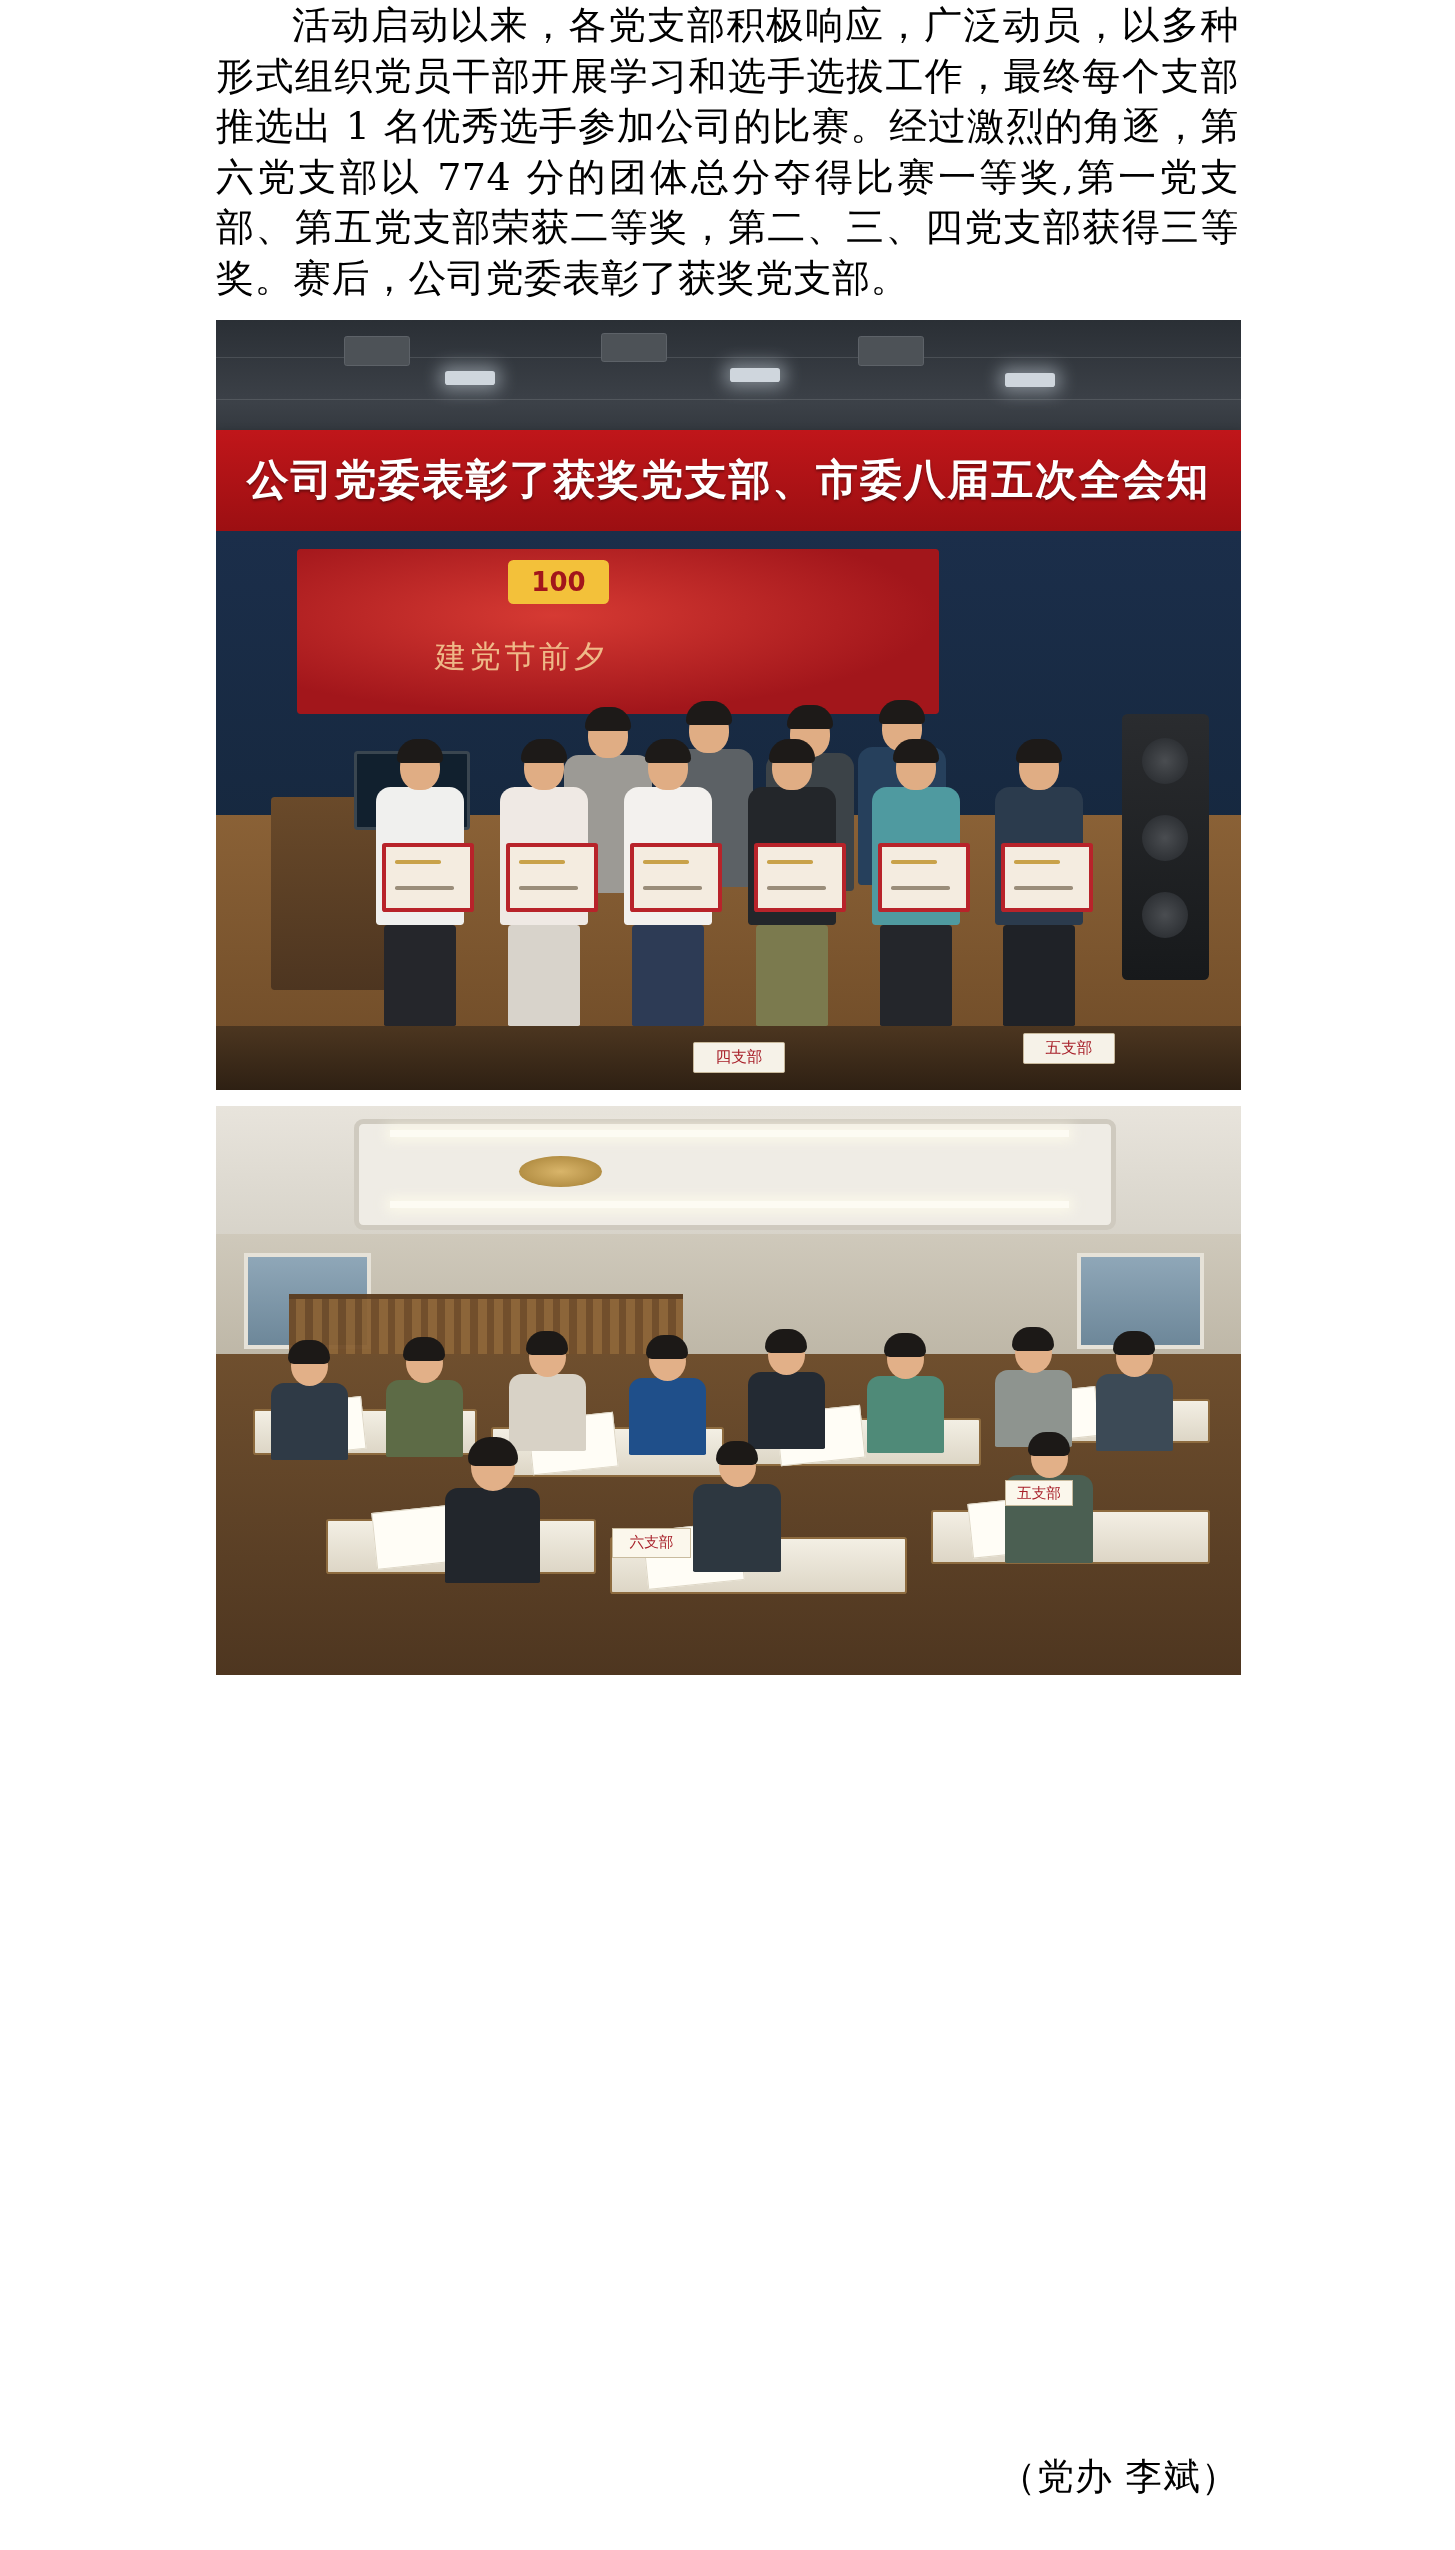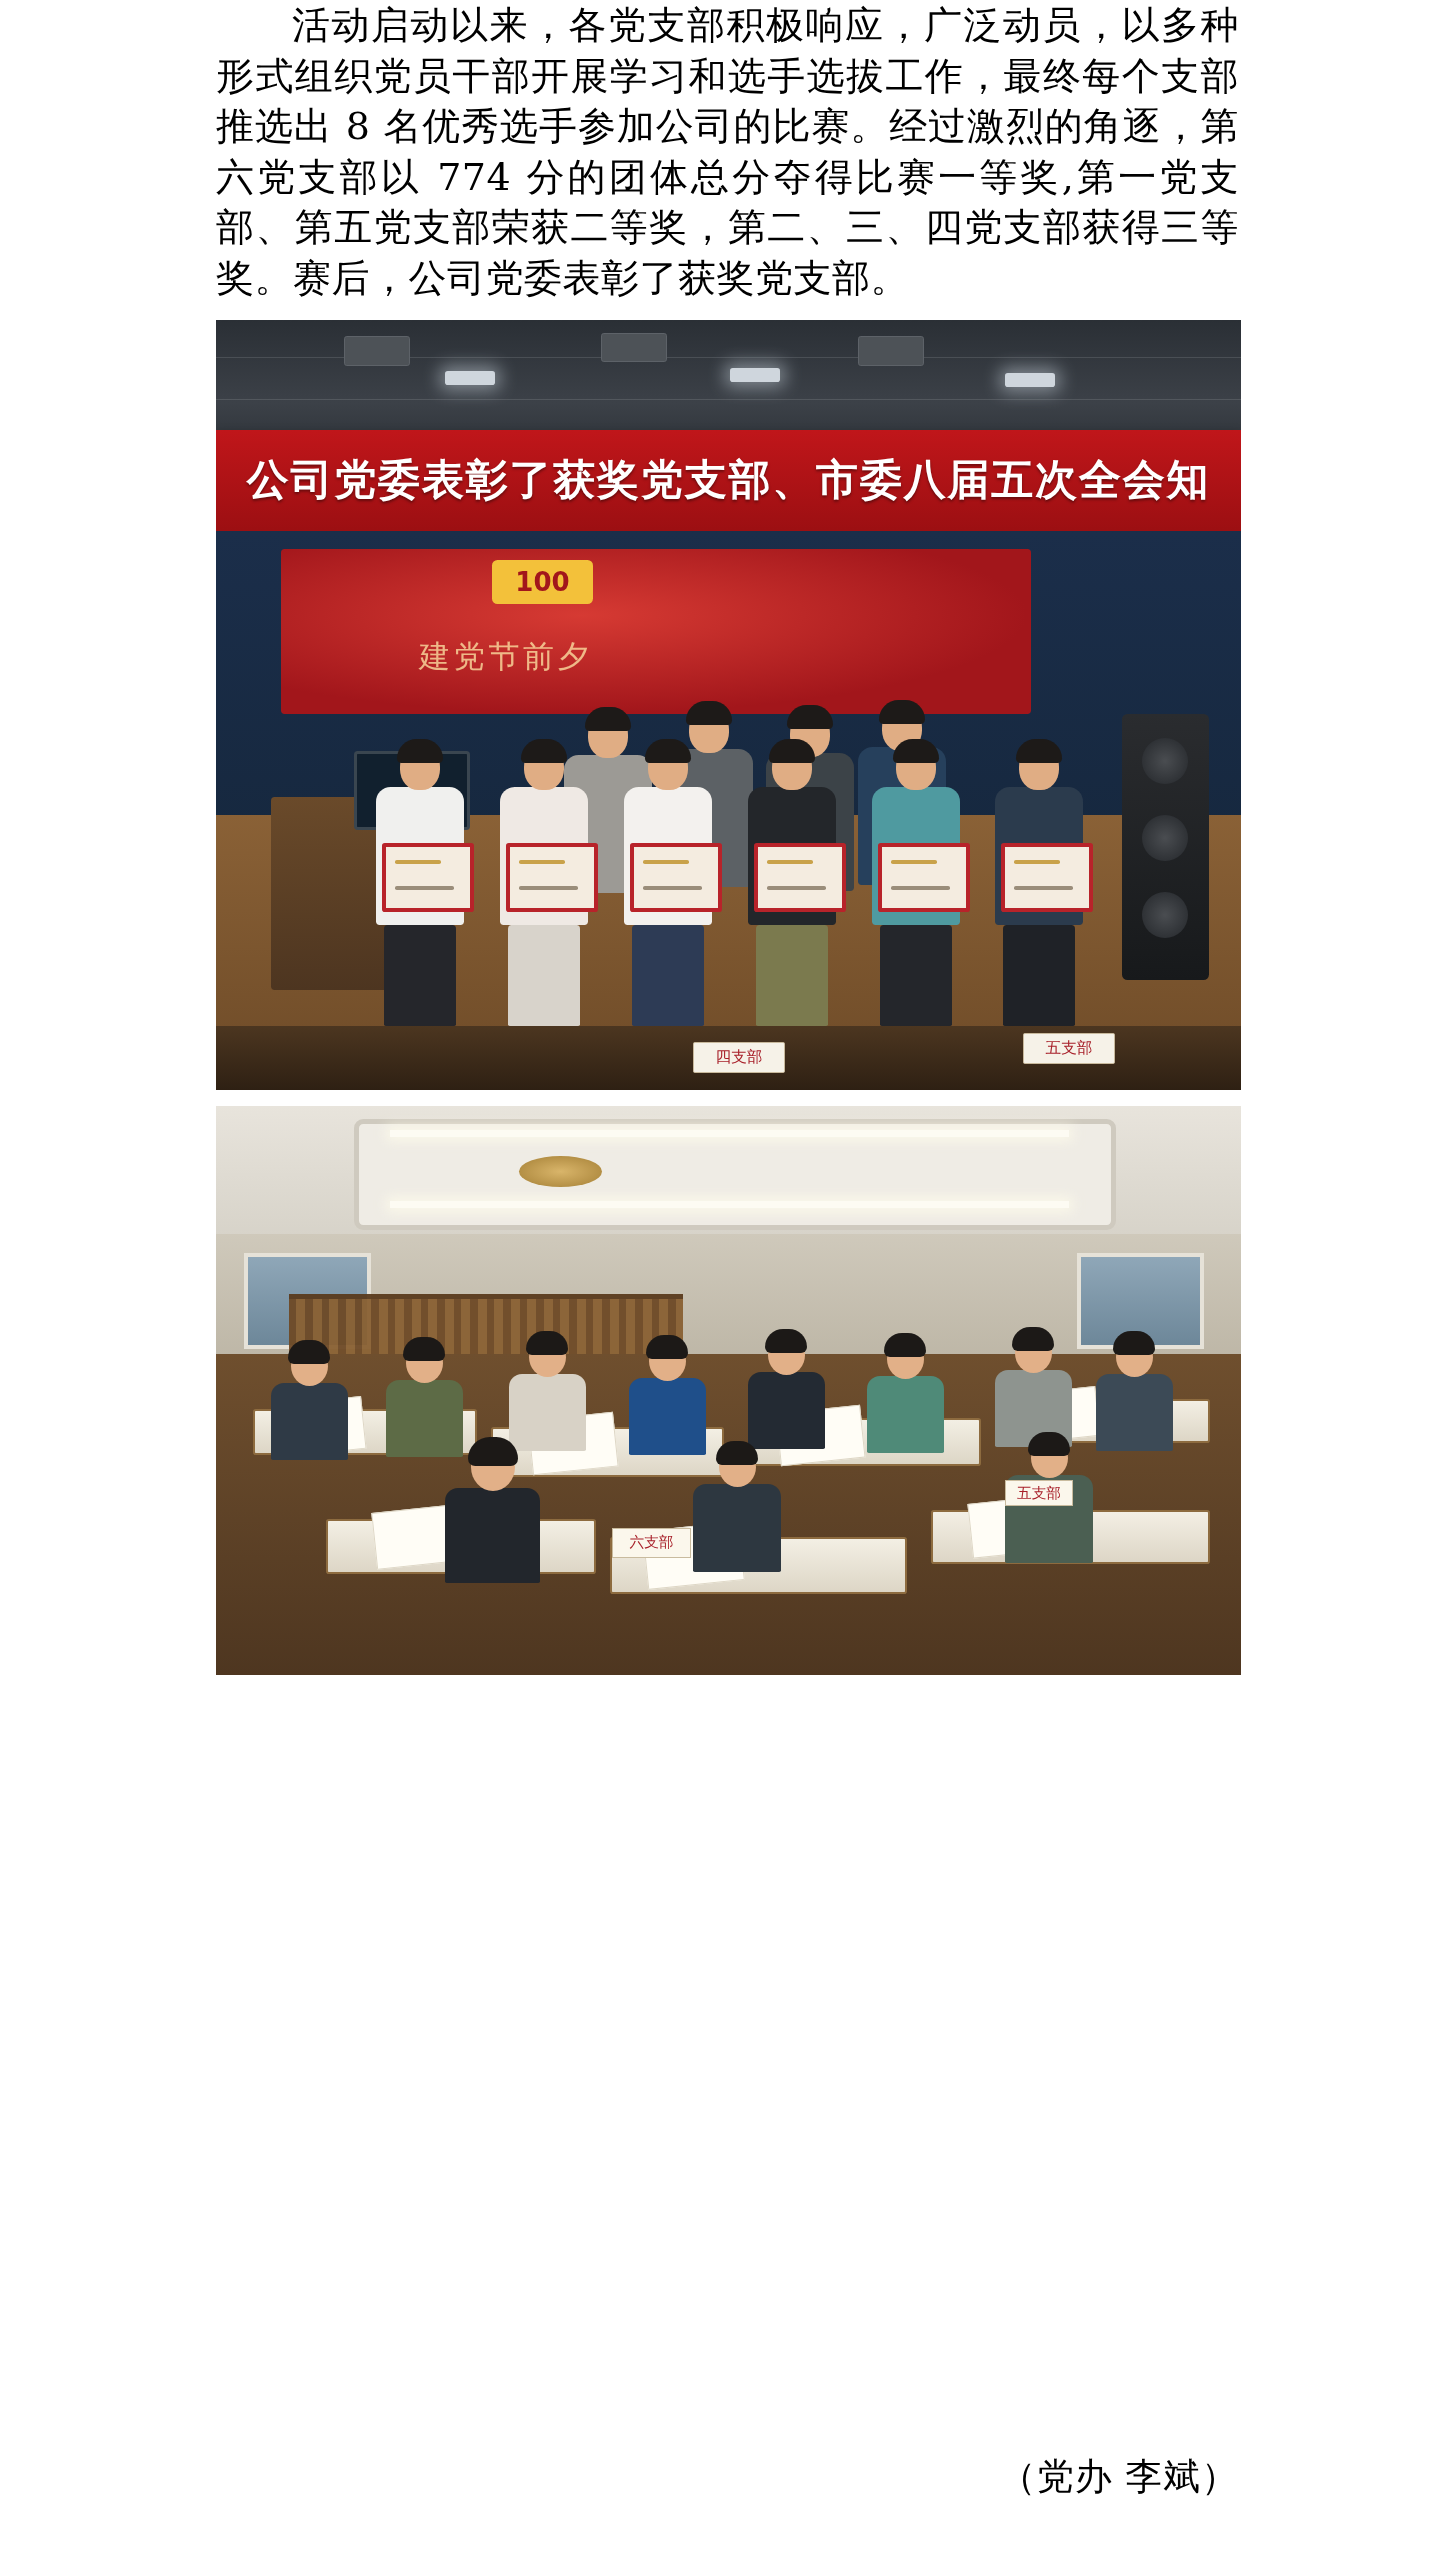--- a/index.html
+++ b/index.html
@@ -66,21 +66,21 @@
   .f1-banner span {
     color:#fff; font-size:42px; font-weight:bold; letter-spacing:1.8px; white-space:nowrap;
     font-family:"DejaVu Sans","Liberation Sans",sans-serif;
     text-shadow:0 1.8px 2.8px rgba(0,0,0,0.4);
   }
   .f1-wall {
     position:absolute; left:0; top:211px; width:100%; height:303px;
     background: linear-gradient(#1b2e4a, #16283f);
   }
   .f1-backdrop {
-    position:absolute; left:65px; top:229px; width:750px; height:165px;
+    position:absolute; left:81px; top:229px; width:642px; height:165px;
     background: radial-gradient(ellipse at 40% 40%, #d63a33, #a2161b 70%);
     border-radius:3.7px;
   }
   .f1-backdrop .logo100 {
     position:absolute; left:211px; top:11px; width:101px; height:44px;
     background:#f3c13a; border-radius:5.5px; color:#a2161b; font-size:26px; font-weight:bold;
     display:flex; align-items:center; justify-content:center;
     font-family:"DejaVu Sans","Liberation Sans",sans-serif;
   }
   .f1-backdrop .sub {
@@ -208,21 +208,21 @@
     position:absolute; right:216px; bottom:48px;
     font-size:37px; letter-spacing:0.9px;
   }
 </style>
 </head>
 <body>
 
 <div class="page">
 
   <div class="body-text">
-    <p>活动启动以来，各党支部积极响应，广泛动员，以多种形式组织党员干部开展学习和选手选拔工作，最终每个支部推选出 8 名优秀选手参加公司的比赛。经过激烈的角逐，第六党支部以 774 分的团体总分夺得比赛一等奖,第一党支部、第五党支部荣获二等奖，第二、三、四党支部获得三等奖。赛后，公司党委表彰了获奖党支部。</p>
+    <p>活动启动以来，各党支部积极响应，广泛动员，以多种形式组织党员干部开展学习和选手选拔工作，最终每个支部推选出 1 名优秀选手参加公司的比赛。经过激烈的角逐，第六党支部以 774 分的团体总分夺得比赛一等奖,第一党支部、第五党支部荣获二等奖，第二、三、四党支部获得三等奖。赛后，公司党委表彰了获奖党支部。</p>
   </div>
 
   <div class="figure fig1">
 
     <div class="f1-ceiling">
       <div class="panel-line" style="top:37px"></div>
       <div class="panel-line" style="top:79px"></div>
       <div class="duct" style="left:128px; top:16.5px"></div>
       <div class="duct" style="left:385px; top:13px"></div>
       <div class="duct" style="left:642px; top:16.5px"></div>

